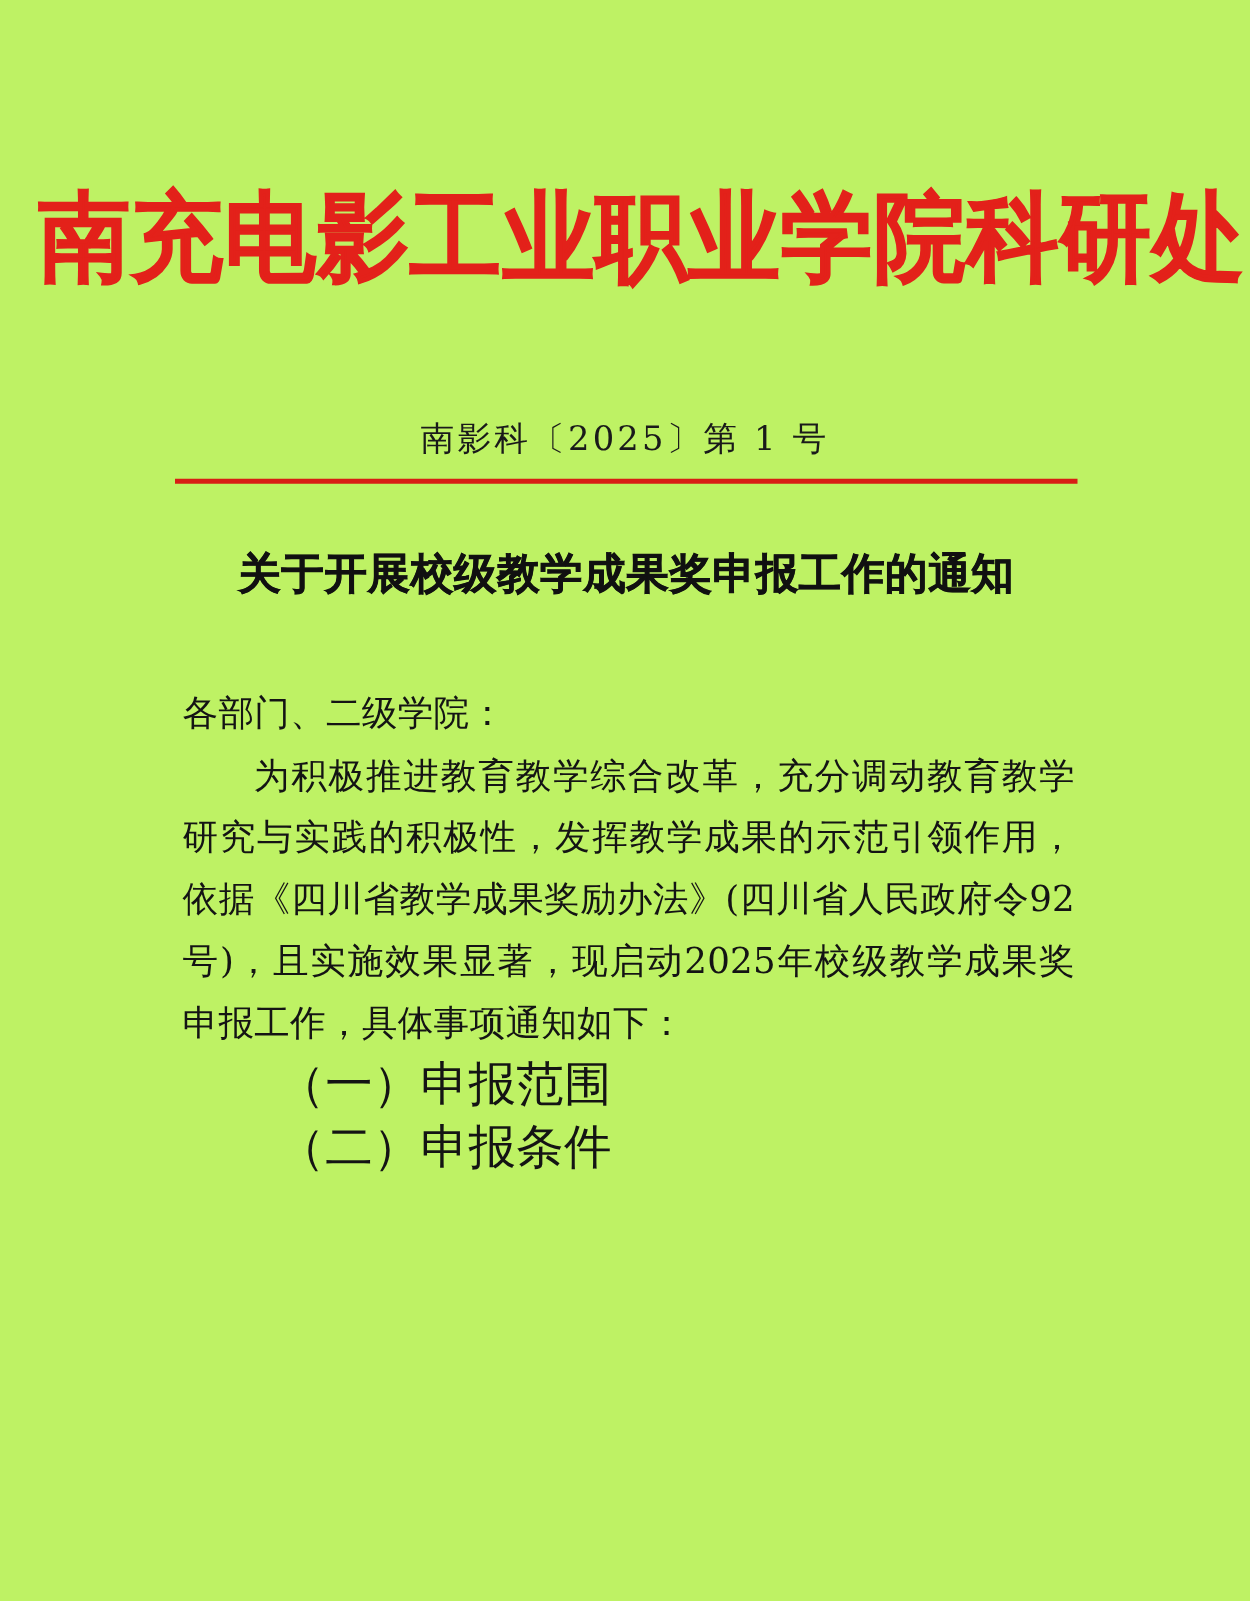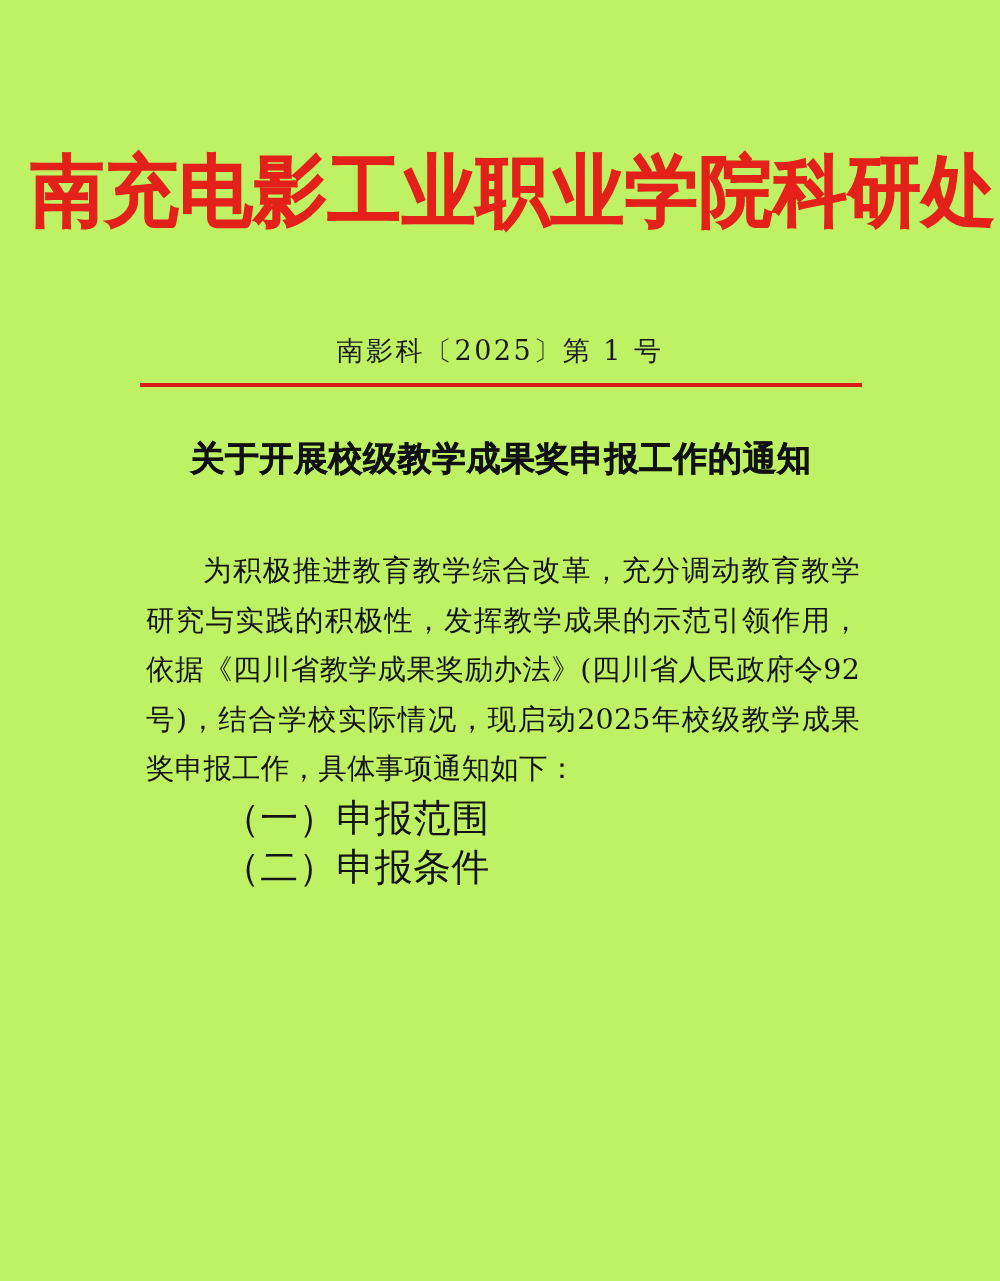--- a/index.html
+++ b/index.html
@@ -158,22 +158,23 @@
   </div>
 
   <div class="red-rule"></div>
 
   <div class="doc-title-row">
     <div class="doc-title">关于开展校级教学成果奖申报工作的通知</div>
   </div>
 
   <div class="body-area">
 
+    <p class="para salutation">各部门、二级学院：</p>
 
-    <p class="para para-indent">为积极推进教育教学综合改革，充分调动教育教学研究与实践的积极性，发挥教学成果的示范引领作用，依据《四川省教学成果奖励办法》(四川省人民政府令92号)，结合学校实际情况，现启动2025年校级教学成果奖申报工作，具体事项通知如下：</p>
+    <p class="para para-indent">为积极推进教育教学综合改革，充分调动教育教学研究与实践的积极性，发挥教学成果的示范引领作用，依据《四川省教学成果奖励办法》(四川省人民政府令92号)，且实施效果显著，现启动2025年校级教学成果奖申报工作，具体事项通知如下：</p>
 
 
     <p class="heading-2">（一）申报范围</p>
 
 
     <p class="heading-2">（二）申报条件</p>
 
   </div>
 
 </div>

